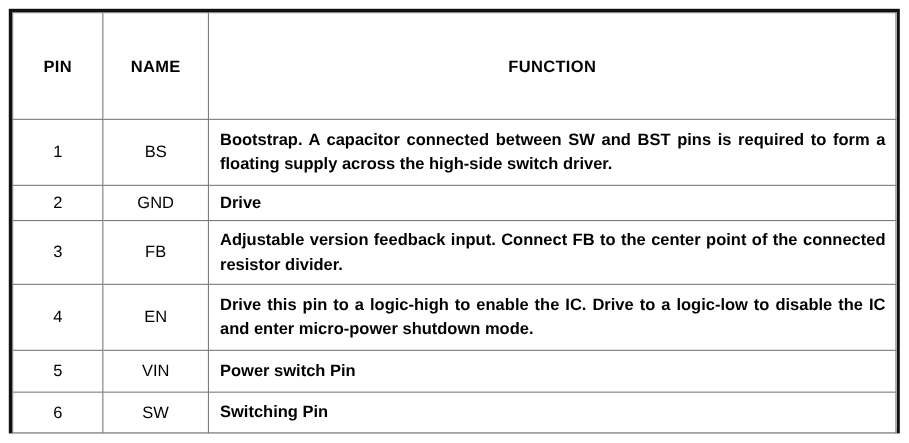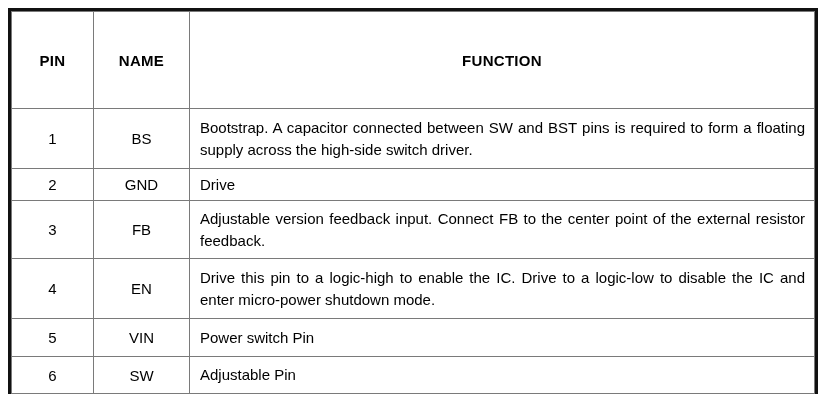--- a/index.html
+++ b/index.html
@@ -71,20 +71,21 @@
     font-size: 15px;
     padding: 0 4px;
   }
 
   .cell-func {
     text-align: justify;
     text-align-last: left;
     font-size: 15px;
     line-height: 22px;
     padding: 3px 9px 3px 10px;
+    font-weight: bold;
   }
 
   
   tr.row-1 { height: 60px; }
   tr.row-2 { height: 32px; }
   tr.row-3 { height: 58px; }
   tr.row-4 { height: 60px; }
   tr.row-5 { height: 38px; }
   tr.row-6 { height: 37px; }
 </style>
@@ -119,38 +120,38 @@
 
         <tr class="row-2">
           <td class="cell-pin">2</td>
           <td class="cell-name">GND</td>
           <td class="cell-func">Drive</td>
         </tr>
 
         <tr class="row-3">
           <td class="cell-pin">3</td>
           <td class="cell-name">FB</td>
-          <td class="cell-func">Adjustable version feedback input. Connect FB to the center point of the external resistor feedback.</td>
+          <td class="cell-func">Adjustable version feedback input. Connect FB to the center point of the connected resistor divider.</td>
         </tr>
 
         <tr class="row-4">
           <td class="cell-pin">4</td>
           <td class="cell-name">EN</td>
           <td class="cell-func">Drive this pin to a logic-high to enable the IC. Drive to a logic-low to disable the IC and enter micro-power shutdown mode.</td>
         </tr>
 
         <tr class="row-5">
           <td class="cell-pin">5</td>
           <td class="cell-name">VIN</td>
           <td class="cell-func">Power switch Pin</td>
         </tr>
 
         <tr class="row-6">
           <td class="cell-pin">6</td>
           <td class="cell-name">SW</td>
-          <td class="cell-func">Adjustable Pin</td>
+          <td class="cell-func">Switching Pin</td>
         </tr>
 
       </tbody>
     </table>
   </div>
 
 </div>
 
 </body></html>

